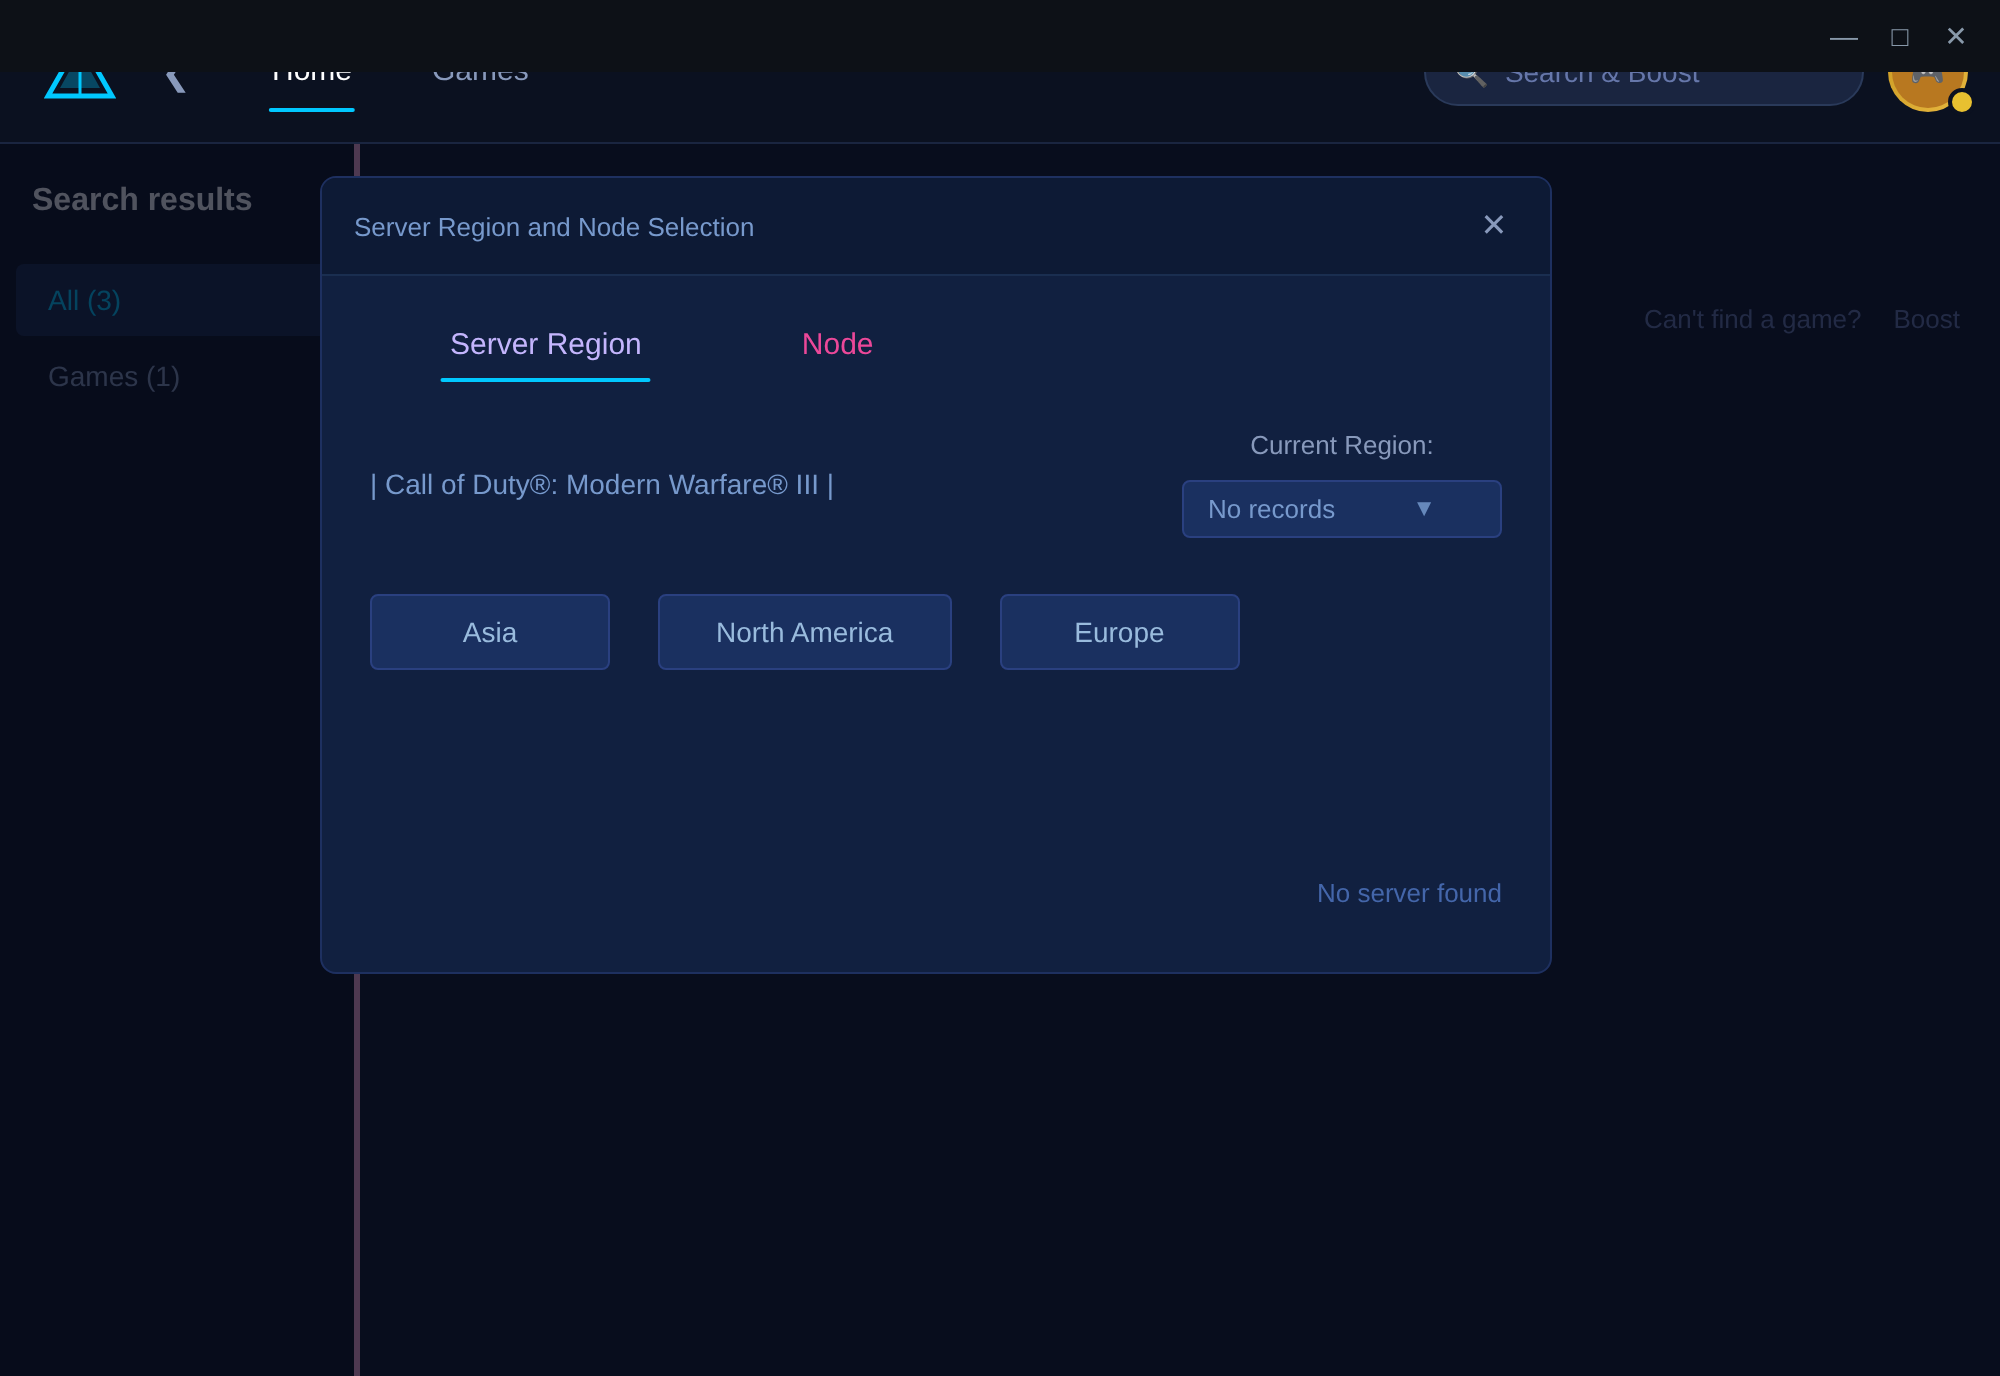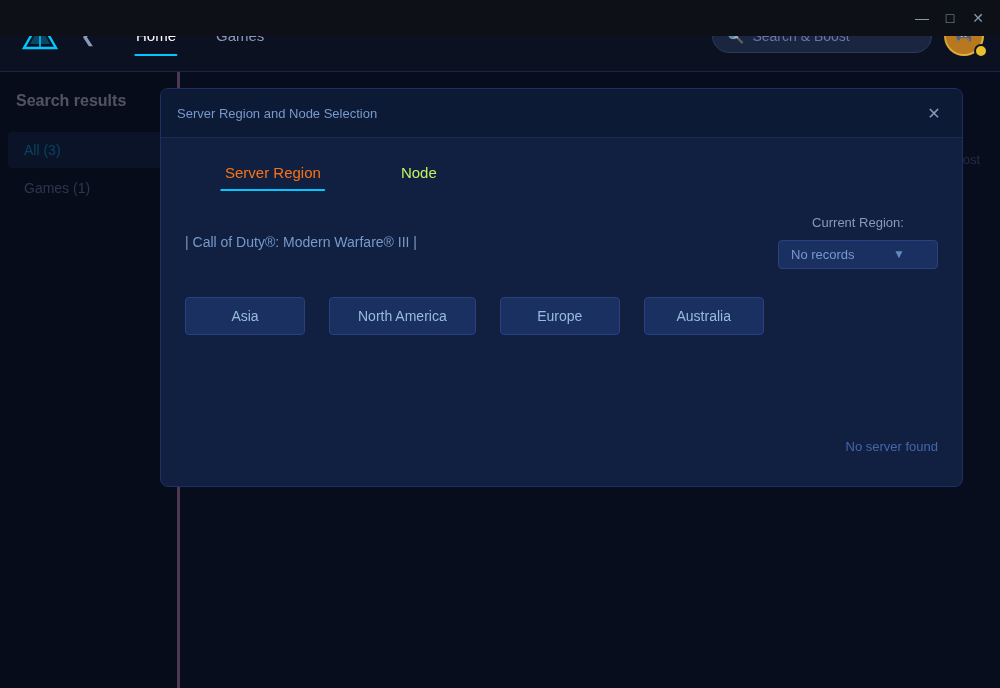--- a/index.html
+++ b/index.html
@@ -209,21 +209,21 @@
       top: 72px; left: 0; right: 0; bottom: 0;
       background: rgba(5, 10, 25, 0.7);
       z-index: 20;
     }
 
     
     .modal {
       position: absolute;
       top: 88px;
       left: 160px;
-      width: 803px;
+      width: 616px;
       background: #112040;
       border-radius: 8px;
       z-index: 30;
       overflow: hidden;
       border: 1px solid #1e3060;
     }
     .modal-header {
       background: #0d1a35;
       padding: 12px 16px;
       display: flex;
@@ -249,27 +249,27 @@
 
     
     .modal-tabs {
       display: flex;
       padding: 16px 24px 0;
       background: #112040;
       gap: 0;
     }
     .modal-tab {
       padding: 10px 40px;
-      color: #bef264;
+      color: #ec4899;
       font-size: 15px;
       cursor: pointer;
       position: relative;
     }
     .modal-tab.active {
-      color: #f97316;
+      color: #c4b5fd;
     }
     .modal-tab.active::after {
       content: '';
       position: absolute;
       bottom: 0;
       left: 50%;
       transform: translateX(-50%);
       width: 60%;
       height: 2px;
       background: #00c8ff;
@@ -425,20 +425,19 @@
             <span>No records</span>
             <span class="dropdown-arrow">▼</span>
           </div>
         </div>
       </div>
 
       <div class="region-buttons">
         <button class="region-btn">Asia</button>
         <button class="region-btn">North America</button>
         <button class="region-btn">Europe</button>
-        <button class="region-btn">Australia</button>
       </div>
 
       <div class="no-server">No server found</div>
     </div>
   </div>
 
 </div>
 
 </body></html>

